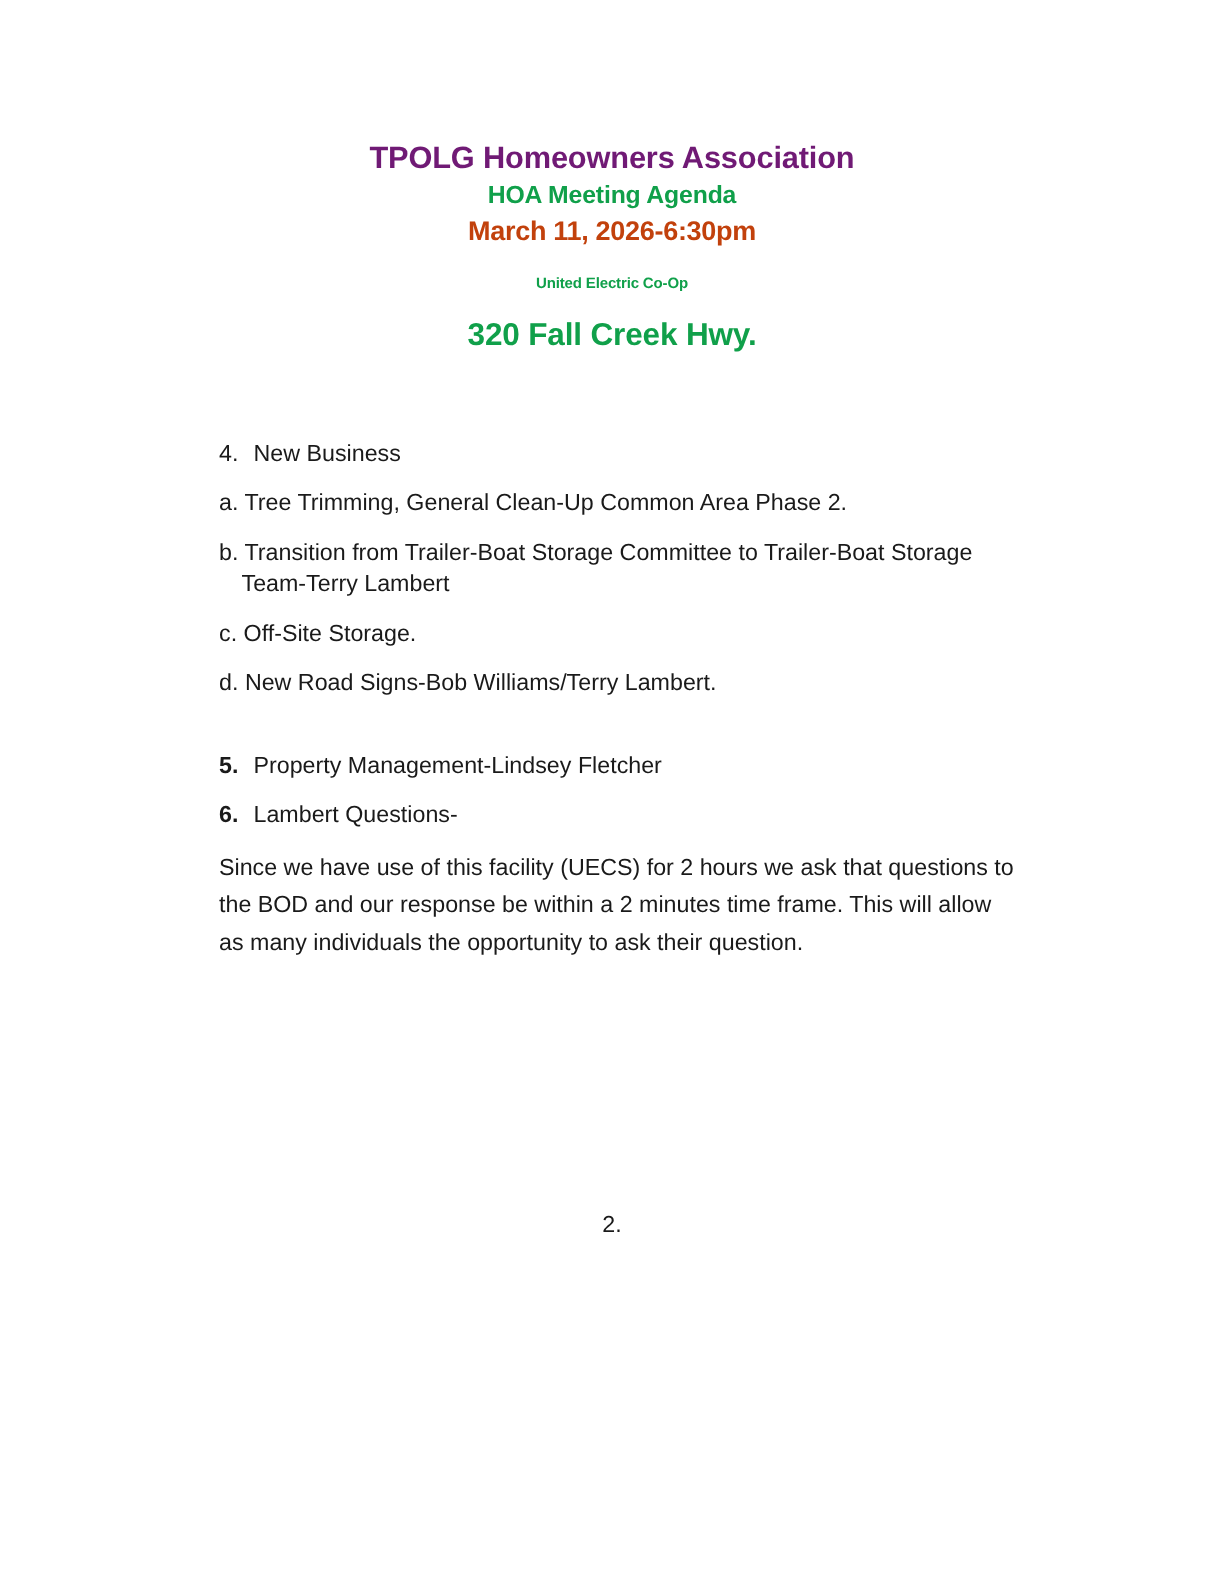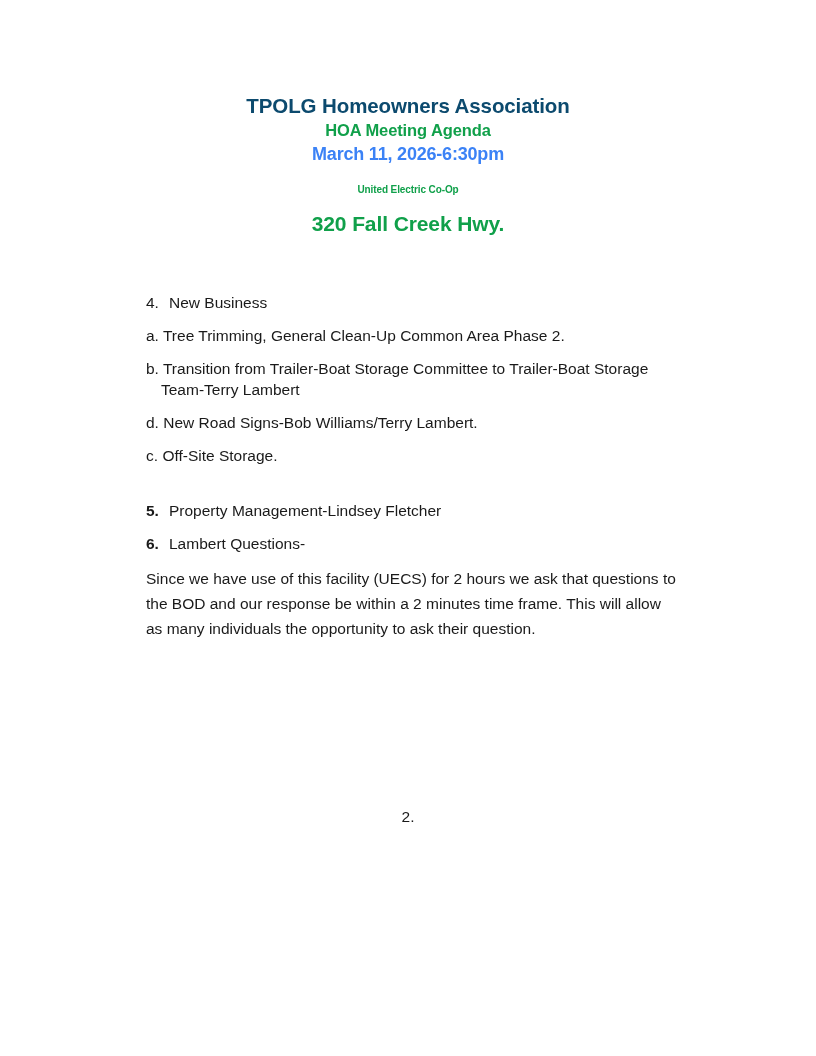--- a/index.html
+++ b/index.html
@@ -25,35 +25,35 @@
   .header {
     position: absolute;
     left: 0;
     top: 92px;
     width: 816px;
     text-align: center;
   }
   .hdr-org {
     font-size: 20.5px;
     font-weight: bold;
-    color: #0c4a6e;
+    color: #701a75;
     line-height: 27px;
     letter-spacing: -0.1px;
   }
   .hdr-sub {
     font-size: 16.5px;
     font-weight: bold;
     color: #10a04a;
     line-height: 23px;
     letter-spacing: -0.1px;
   }
   .hdr-date {
     font-size: 18px;
     font-weight: bold;
-    color: #3b82f6;
+    color: #c2410c;
     line-height: 25px;
     letter-spacing: -0.2px;
   }
   .hdr-venue {
     font-size: 10px;
     font-weight: bold;
     color: #10a04a;
     line-height: 22px;
     margin-top: 12px;
     letter-spacing: -0.1px;
@@ -141,23 +141,23 @@
 
     <div class="num-item">
       <span class="num-marker">4.</span>
       <span class="num-text">New Business</span>
     </div>
 
     <div class="sub-item"><span>a.</span> <span>Tree Trimming, General Clean-Up Common Area Phase 2.</span></div>
 
     <div class="sub-item wrap"><span>b.</span> <span>Transition from Trailer-Boat Storage Committee to Trailer-Boat Storage Team-Terry Lambert</span></div>
 
+    <div class="sub-item"><span>c.</span> <span>Off-Site Storage.</span></div>
+
     <div class="sub-item"><span>d.</span> <span>New Road Signs-Bob Williams/Terry Lambert.</span></div>
-
-    <div class="sub-item"><span>c.</span> <span>Off-Site Storage.</span></div>
 
 
     <div class="gap-line"></div>
 
     <div class="num-item">
       <span class="num-marker bold">5.</span>
       <span class="num-text">Property Management-Lindsey Fletcher</span>
     </div>
 
 

